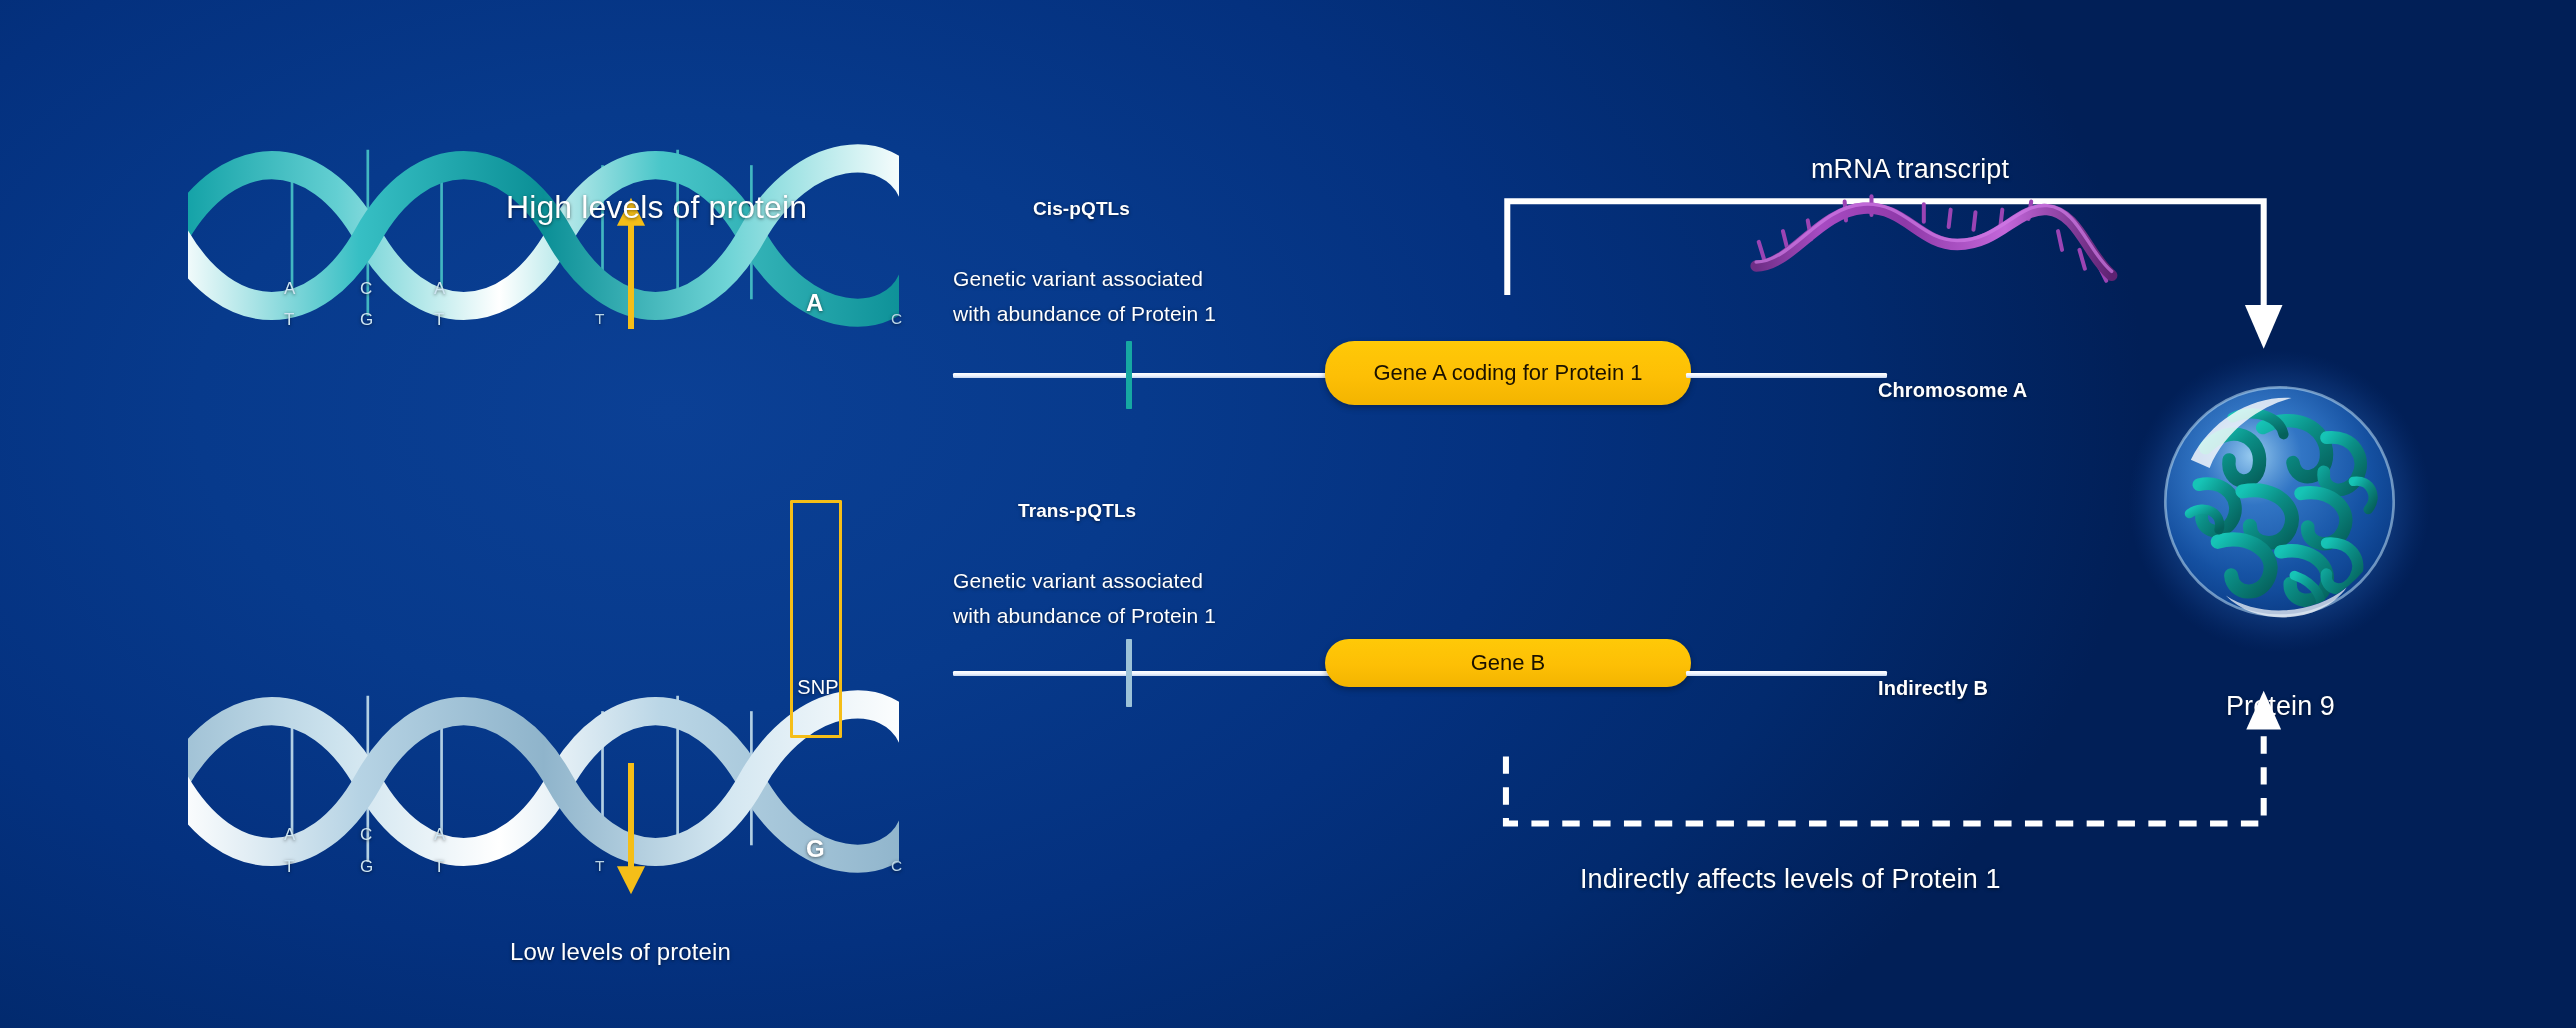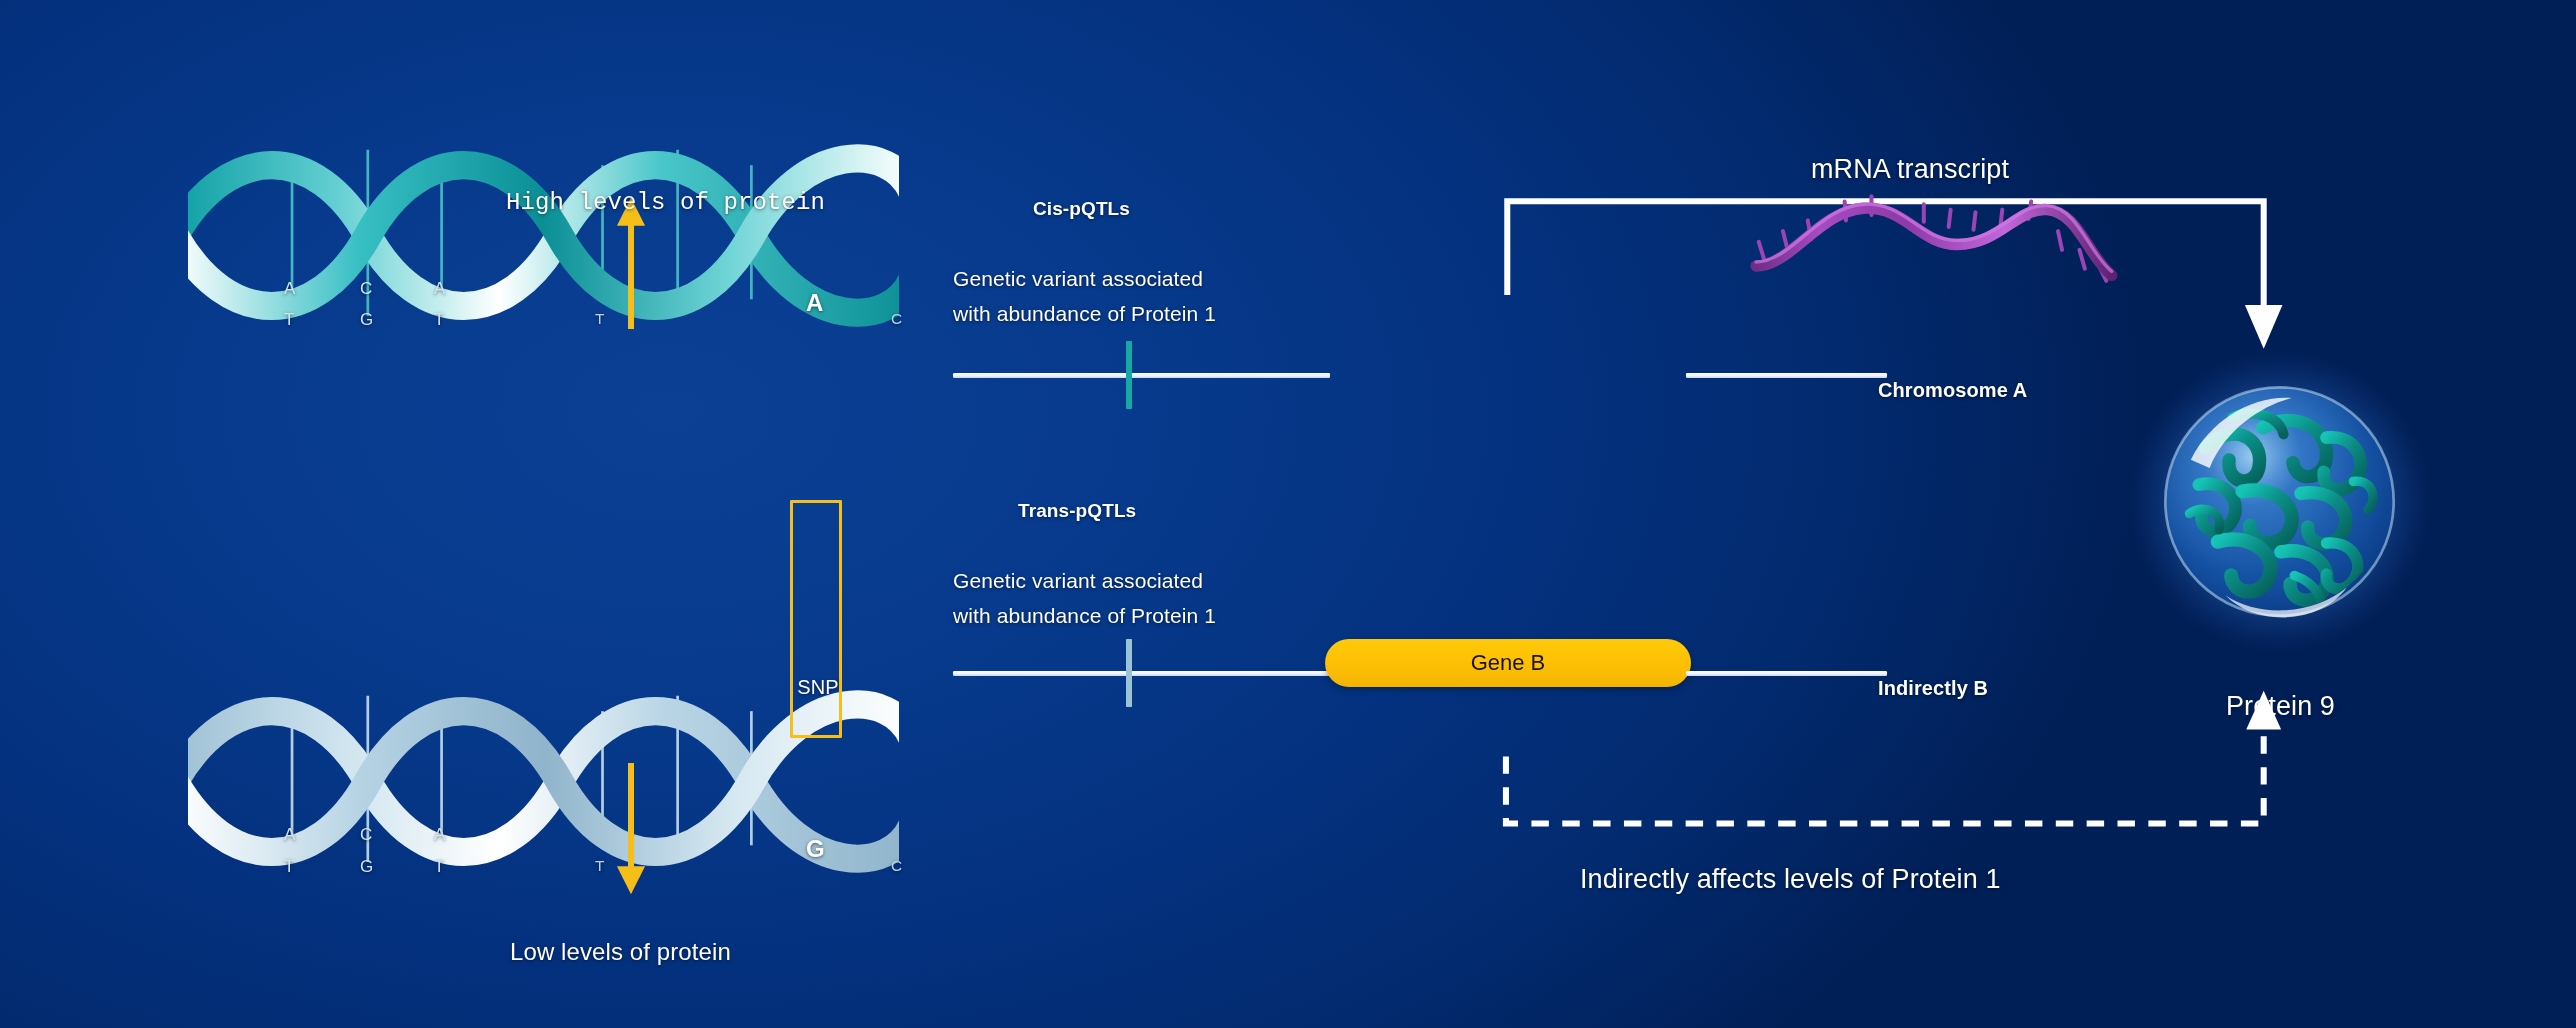--- a/index.html
+++ b/index.html
@@ -163,34 +163,37 @@
     <div class="lbl" style="left:703px;top:689px;font-size:15.4px;color:#b9d4e6">C</div>
 
     <div id="snp-box"></div>
     <div id="snp-label" class="lbl">SNP</div>
   </div>
 
   <svg class="overlay-svg" style="left:604px;top:195px" width="54" height="134" viewBox="0 0 80 200">
     <line x1="40" y1="200" x2="40" y2="38" stroke="#F5BE18" stroke-width="9"></line>
     <polygon points="40,4 61,46 19,46" fill="#F5BE18"></polygon>
   </svg>
-  <div class="lbl" id="high-label" style="left:506px;top:169px;font-size:24px;font-family:Liberation Mono, monospace;">High levels of protein</div>
+  <div class="lbl" id="high-label" style="left:506px;top:169px;font-size:32px;">High levels of protein</div>
 
   <svg class="overlay-svg" style="left:604px;top:763px" width="54" height="134" viewBox="0 0 80 200">
     <line x1="40" y1="0" x2="40" y2="162" stroke="#F5BE18" stroke-width="9"></line>
     <polygon points="40,196 61,154 19,154" fill="#F5BE18"></polygon>
   </svg>
   <div class="lbl" id="low-label" style="left:510px;top:918px;font-size:24px;">Low levels of protein</div>
 
   <div class="lbl section-title" style="left:1033px;top:178px;">Cis-pQTLs</div>
   <div class="lbl section-desc" style="left:953px;top:245px;">Genetic variant associated</div>
   <div class="lbl section-desc" style="left:953px;top:280px;">with abundance of Protein 1</div>
 
   <div class="chrom-line" style="left:953px;top:373px;width:377px;"></div>
   <div class="variant-tick" style="left:1126px;top:341px;height:68px;background:#16A8A2;"></div>
+  <div class="gene-box" style="left:1325px;top:341px;width:366px;height:64px;">
+    <span>Gene A coding for Protein 1</span>
+  </div>
   <div class="chrom-line" style="left:1686px;top:373px;width:201px;"></div>
   <div class="lbl chrom-label" style="left:1878px;top:359px;">Chromosome A</div>
 
   <div class="lbl section-title" style="left:1018px;top:480px;">Trans-pQTLs</div>
   <div class="lbl section-desc" style="left:953px;top:547px;">Genetic variant associated</div>
   <div class="lbl section-desc" style="left:953px;top:582px;">with abundance of Protein 1</div>
 
   <div class="chrom-line" style="left:953px;top:671px;width:377px;"></div>
   <div class="variant-tick" style="left:1126px;top:639px;height:68px;background:#9CC2D8;"></div>
   <div class="gene-box" style="left:1325px;top:639px;width:366px;height:48px;">

